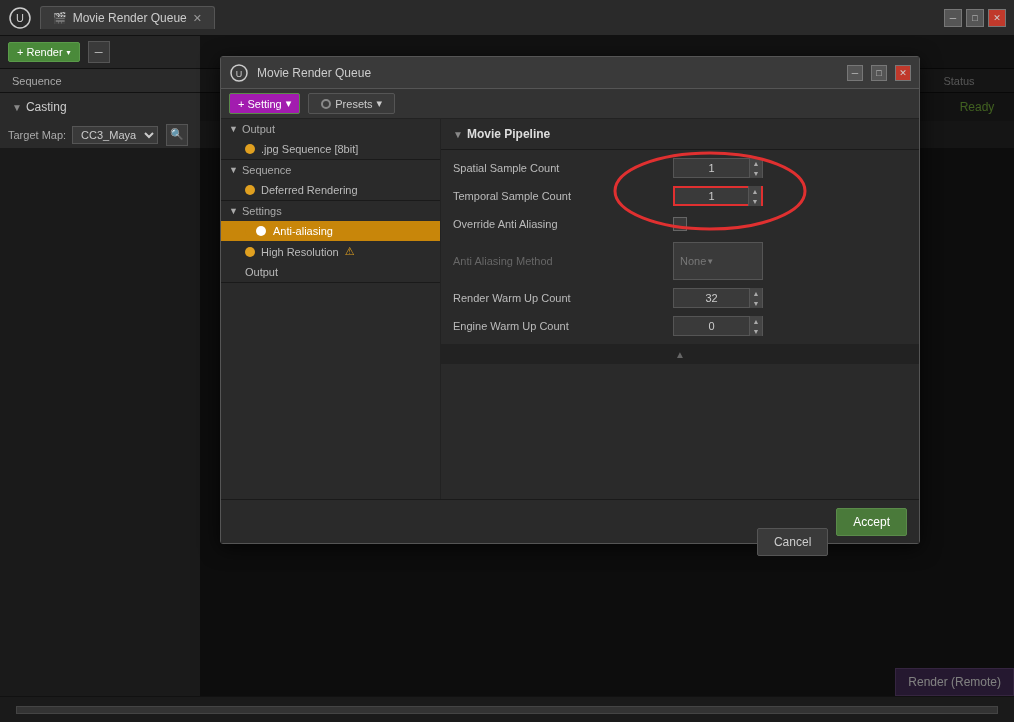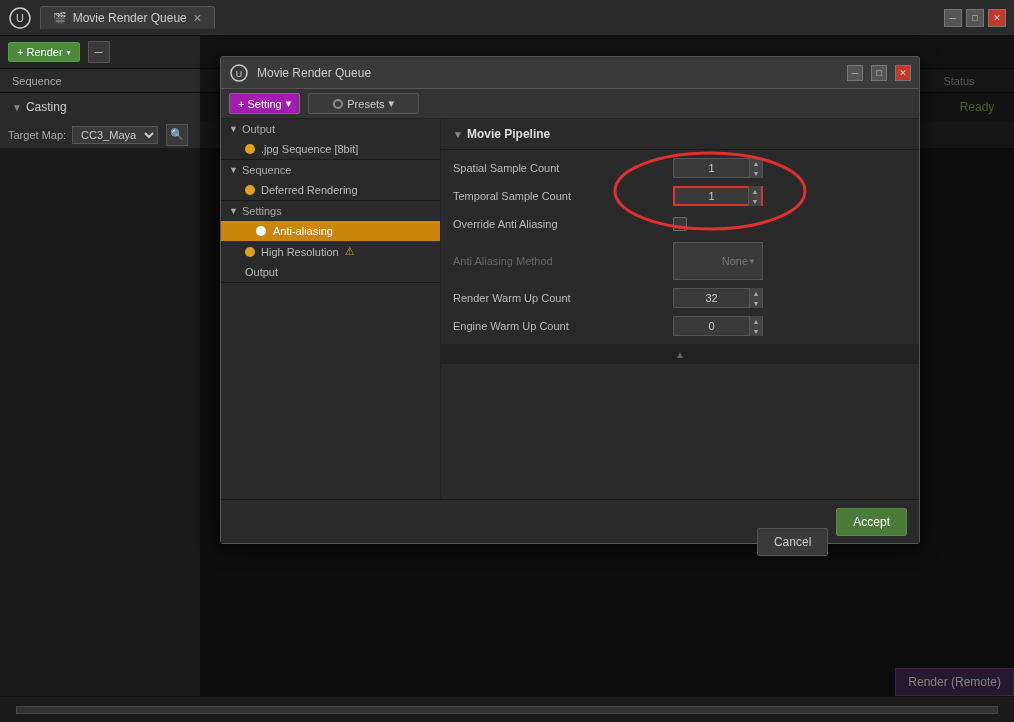--- a/index.html
+++ b/index.html
@@ -257,21 +257,21 @@
       color: #fff;
       border: 1px solid #5a8a4a;
       padding: 3px 8px;
       display: flex; align-items: flex-end; gap: 4px;
       font-size: 11px; cursor: pointer; border-radius: 2px;
     }
     .btn-presets {
       background: #3a3a3a;
       color: #ccc;
       border: 1px solid #555;
-      padding: 3px 24px;
+      padding: 3px 12px;
       display: flex; align-items: center; gap: 4px;
       font-size: 11px; cursor: pointer; border-radius: 2px;
     }
     .presets-circle {
       width: 10px; height: 10px; border-radius: 50%;
       border: 2px solid #888;
       display: inline-block;
     }
 
     .dialog-body {
@@ -400,21 +400,21 @@
     }
     .select-input {
       background: #3a3a3a;
       border: 1px solid #555;
       color: #777;
       font-size: 11px;
       padding: 18px 6px;
       width: 90px;
       display: flex;
       align-items: center;
-      justify-content: flex-end;
+      justify-content: flex-start;
       height: 20px;
     }
 
     .scroll-indicator {
       height: 20px;
       background: #222;
       display: flex;
       align-items: center;
       justify-content: center;
     }

